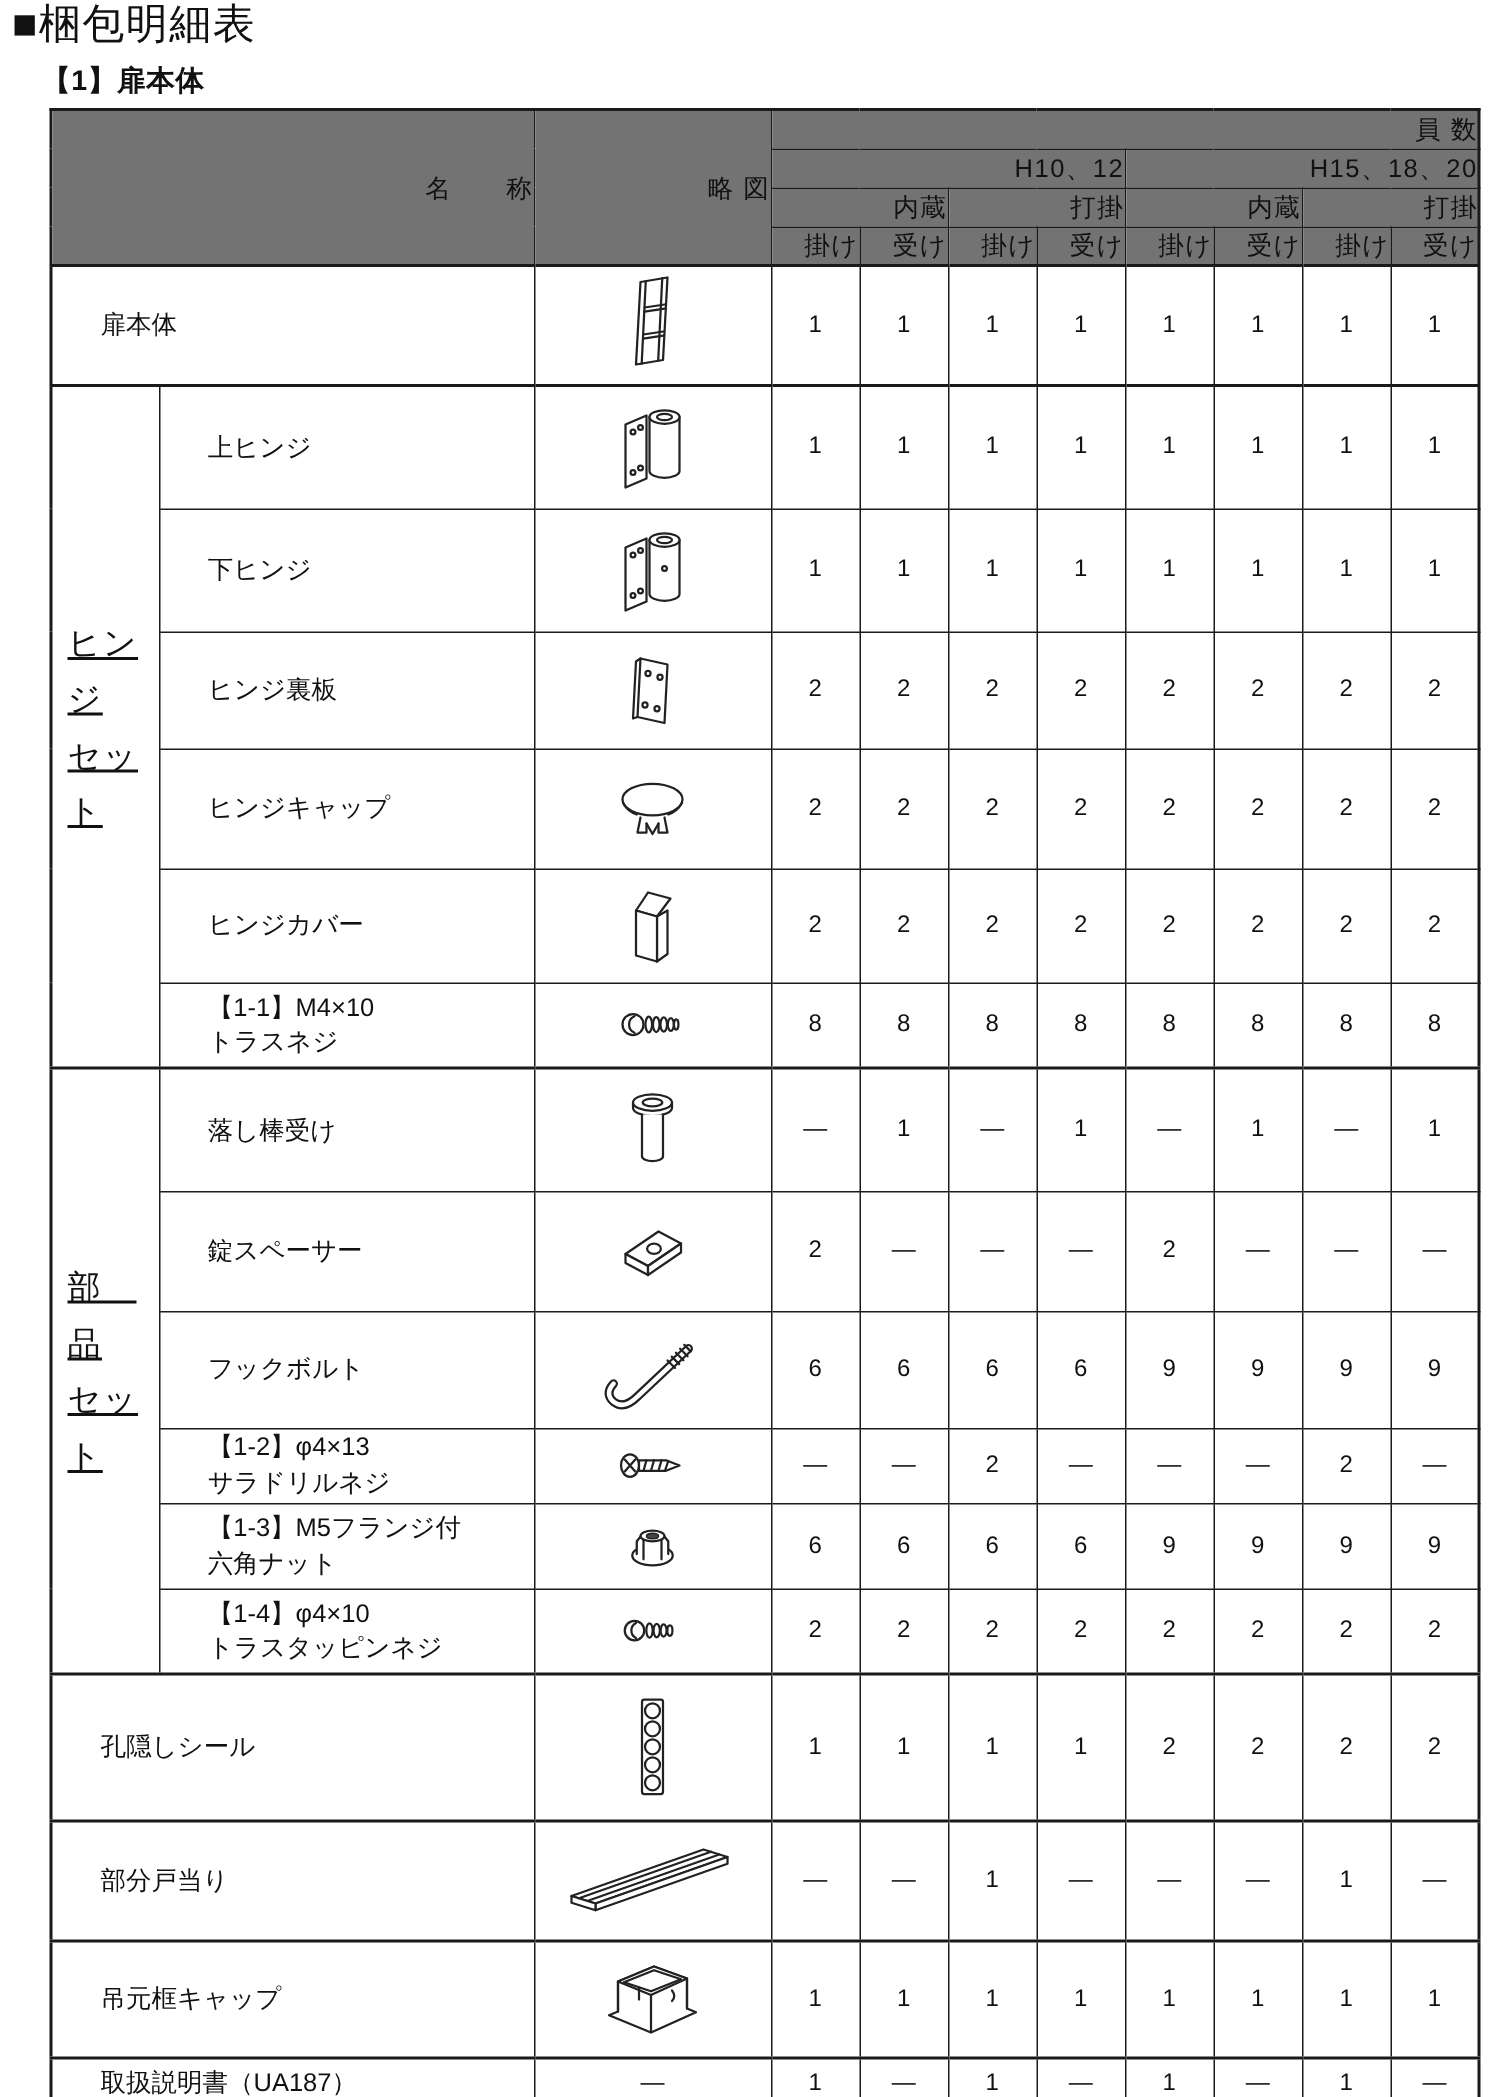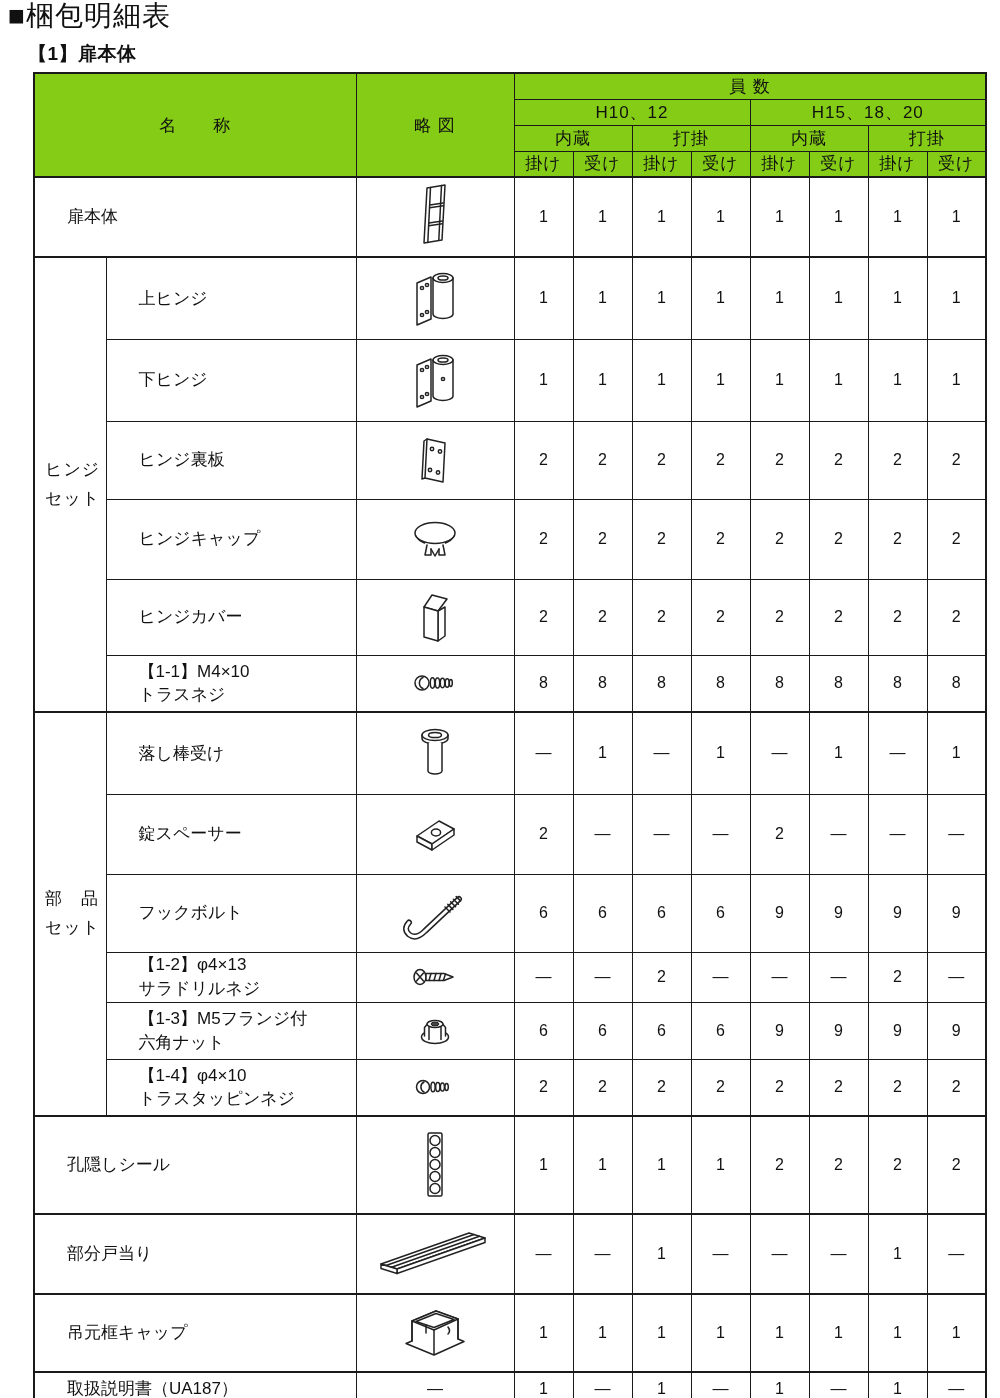--- a/index.html
+++ b/index.html
@@ -24,35 +24,35 @@
     width:952px;
     margin-left:33px;
     border:2px solid #1a1a1a;
   }
   .packing th, .packing td {
     border:1px solid #1a1a1a;
     padding:0;
     overflow:hidden;
   }
   .packing th.hd {
-    background:#84cc16;
+    background:#737373;
     font-weight:400;
     font-size:17px;
-    text-align:center;
+    text-align:right;
     letter-spacing:1px;
   }
   .packing tr.hrow { height:26px; }
   .packing tr.hsec > th { border-bottom-width:2px; }
   .packing tr.sec  > td { border-bottom-width:2px; }
   .packing tr.sect > td { border-top-width:2px; }
   td.group {
     text-align:left; vertical-align:middle;
     padding-left:10px;
-    font-size:17px; line-height:1.7;
-    white-space:pre-line; letter-spacing:1px;
+    font-size:22px; line-height:1.7;
+    white-space:pre-line; letter-spacing:1px;text-decoration:underline;
   }
   td.name {
     text-align:left; vertical-align:middle;
     padding-left:32px;
     font-size:17px; line-height:1.4;
     white-space:pre-line;
   }
   td.sketch { text-align:center; vertical-align:middle; }
   td.sketch svg { vertical-align:middle; }
   td.q {

